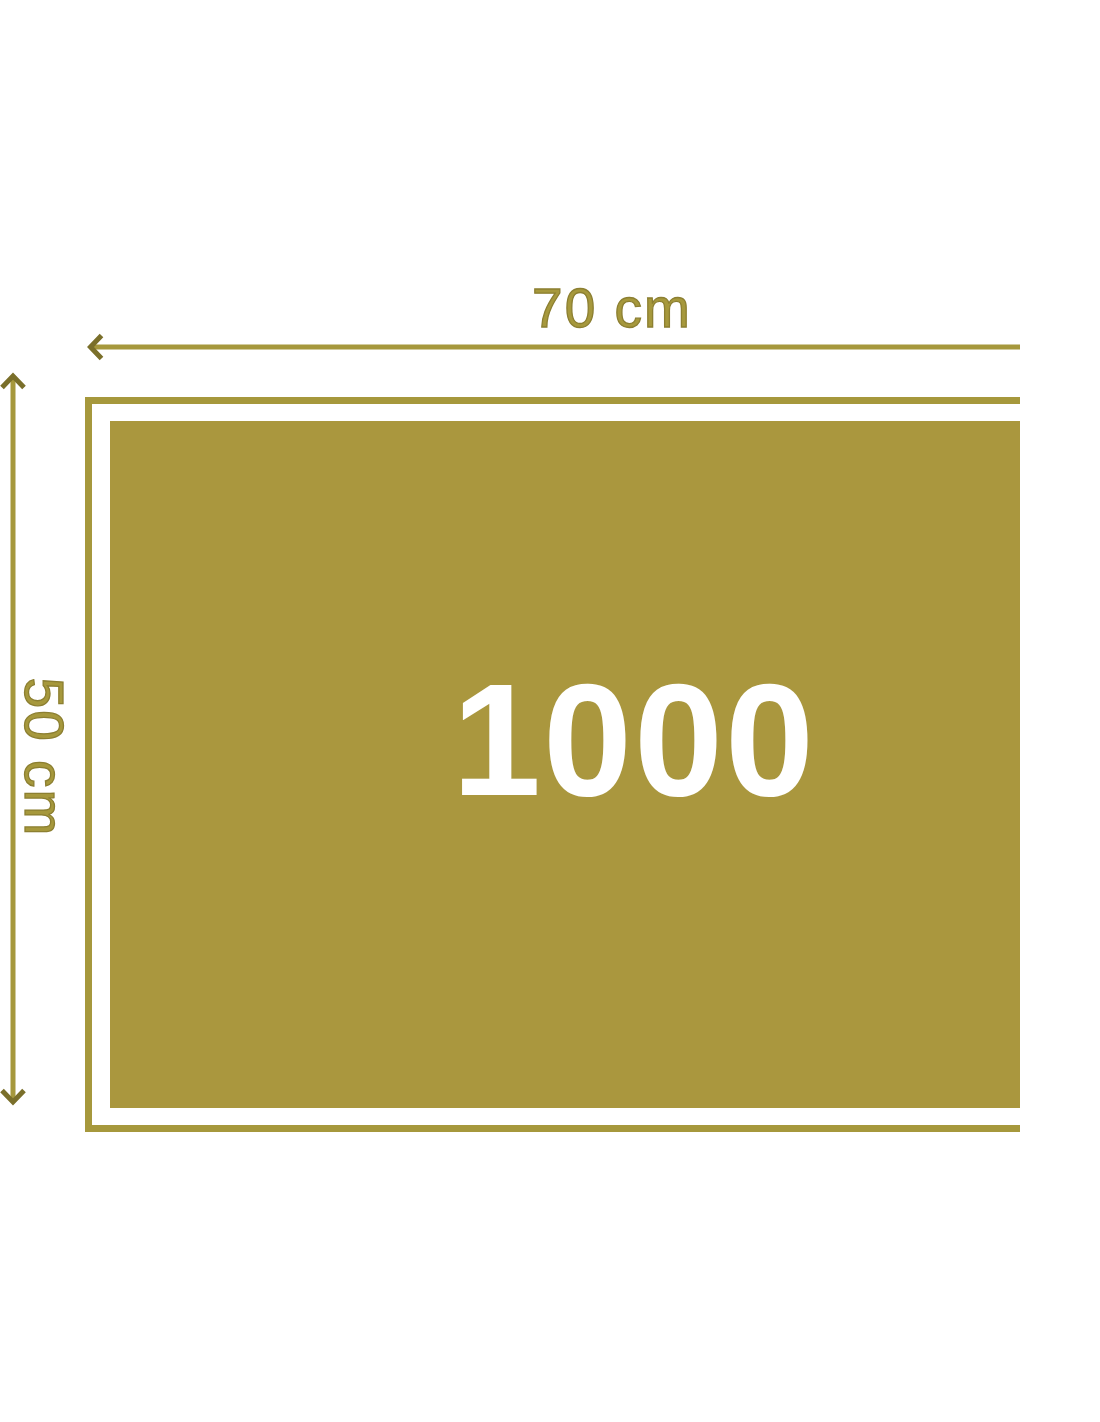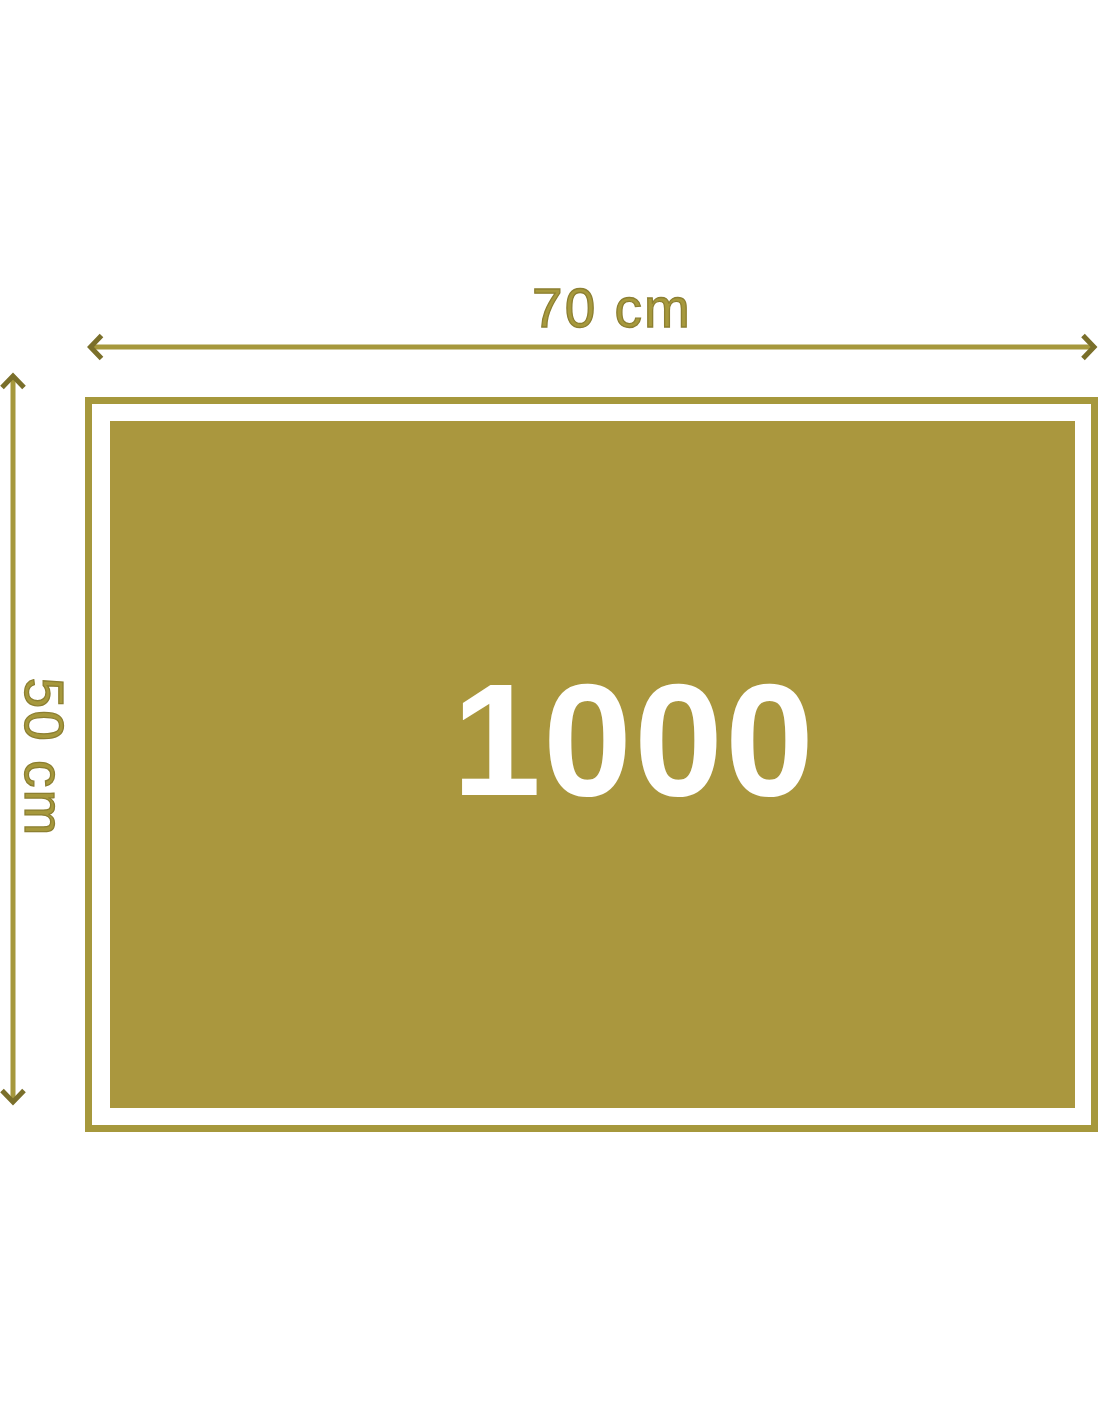--- a/index.html
+++ b/index.html
@@ -1,16 +1,16 @@
 <!DOCTYPE html>
 <html><head>
 <meta charset="utf-8">
 <style>
   html,body{margin:0;padding:0;background:#ffffff;}
-  .canvas{position:relative;width:1100px;height:1422px;background:#ffffff;overflow:hidden;
+  .canvas{position:relative;width:1020px;height:1422px;background:#ffffff;overflow:hidden;
           font-family:"Liberation Sans", sans-serif;}
 </style>
 </head>
 <body>
 
 <div class="canvas">
 <svg width="1100" height="1422" viewBox="0 0 1100 1422" xmlns="http://www.w3.org/2000/svg">
 
   <text x="612" y="327" font-size="55" fill="#a6983c" stroke="#8c7f31" stroke-width="1.3" letter-spacing="2" text-anchor="middle" font-family="Liberation Sans, sans-serif">70 cm</text>
 

